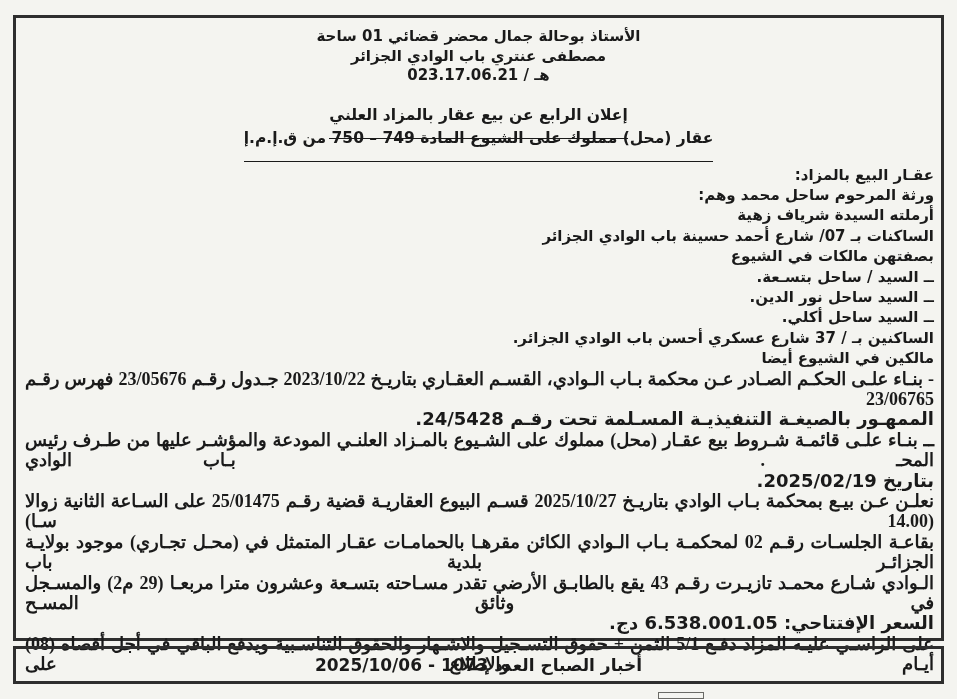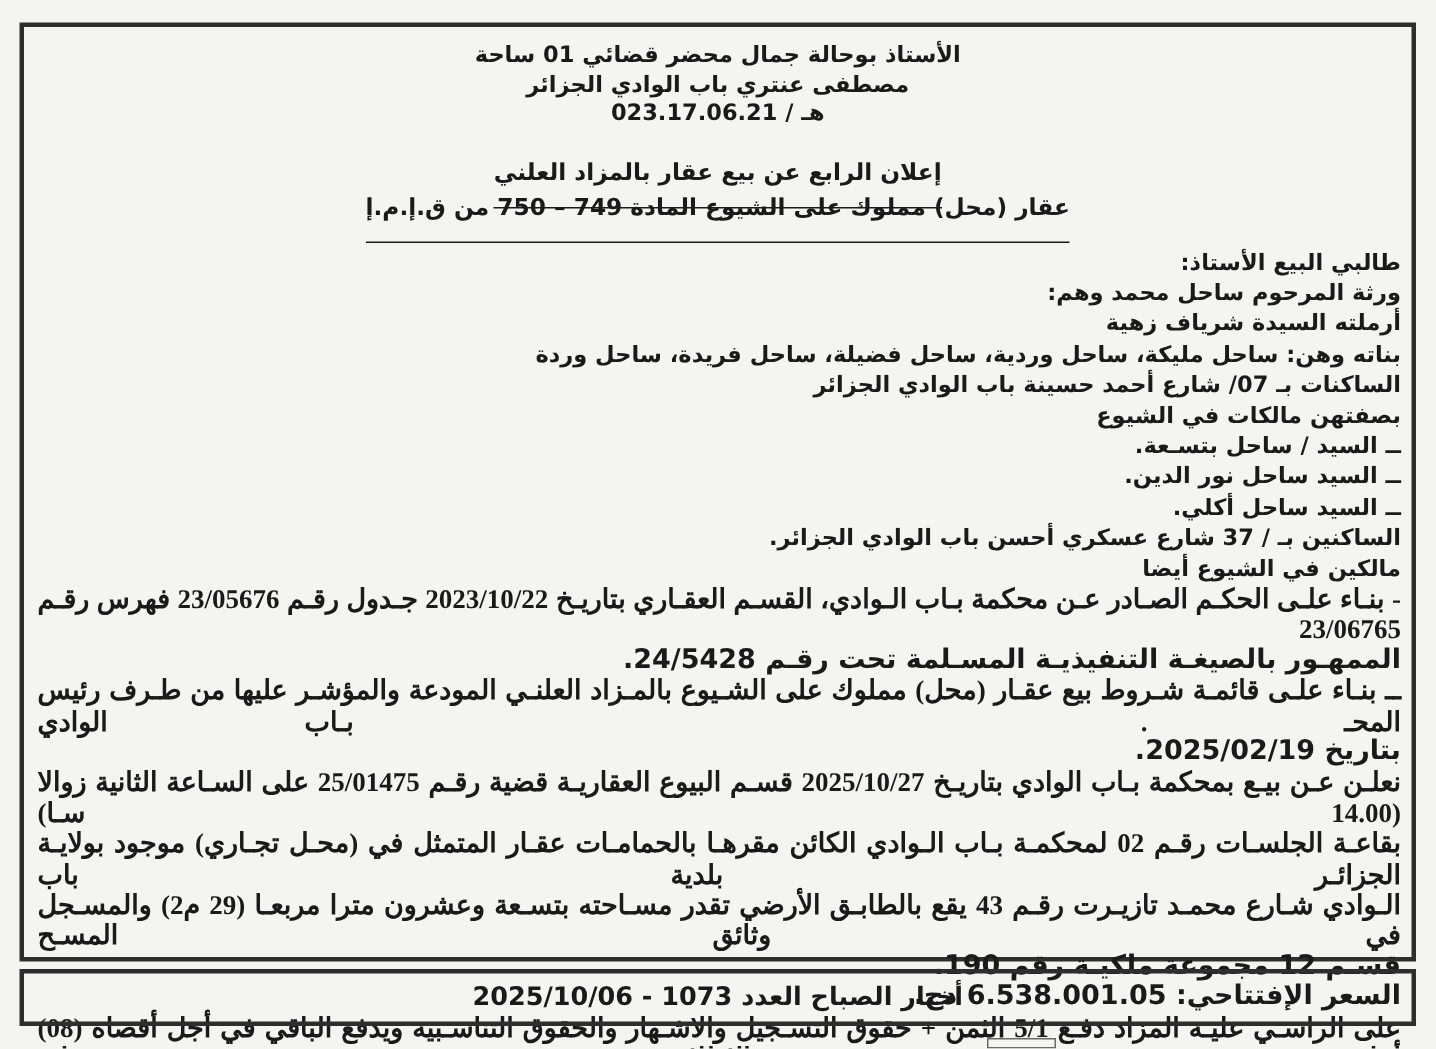--- a/index.html
+++ b/index.html
@@ -77,39 +77,37 @@
       <div>مصطفى عنتري باب الوادي الجزائر</div>
       <div>هـ / 023.17.06.21</div>
     </div>
 
     <div class="title-block">
       <div class="t"><span>إعلان الرابع عن بيع عقار بالمزاد العلني</span></div>
       <div class="t"><span>عقار (محل) مملوك على الشيوع المادة 749 – 750 من ق.إ.م.إ</span></div>
     </div>
 
     <div class="body-block">
-        <div class="bline r">طالبي البيع الأستاذ:</div>
+        <div class="bline r">عقـار البيع بالمزاد:</div>
         <div class="bline r">ورثة المرحوم ساحل محمد وهم:</div>
         <div class="bline r">أرملته السيدة شرياف زهية</div>
-        <div class="bline r">بناته وهن: ساحل مليكة، ساحل وردية، ساحل فضيلة، ساحل فريدة، ساحل وردة</div>
         <div class="bline r">الساكنات بـ 07/ شارع أحمد حسينة باب الوادي الجزائر</div>
         <div class="bline r">بصفتهن مالكات في الشيوع</div>
         <div class="bline r">ــ السيد / ساحل بتسـعة.</div>
         <div class="bline r">ــ السيد ساحل نور الدين.</div>
         <div class="bline r">ــ السيد ساحل أكلي.</div>
         <div class="bline r">الساكنين بـ / 37 شارع عسكري أحسن باب الوادي الجزائر.</div>
         <div class="bline r">مالكين في الشيوع أيضا</div>
         <div class="bline j">- بنـاء علـى الحكـم الصـادر عـن محكمة بـاب الـوادي، القسـم العقـاري بتاريـخ 2023/10/22 جـدول رقـم 23/05676 فهرس رقـم 23/06765</div>
         <div class="bline r2">الممهـور بالصيغـة التنفيذيـة المسـلمة تحت رقـم 24/5428.</div>
         <div class="bline j">ــ بنـاء علـى قائمـة شـروط بيع عقـار (محل) مملوك على الشـيوع بالمـزاد العلنـي المودعة والمؤشـر عليها من طـرف رئيس المحـ .&nbsp;&nbsp;&nbsp;&nbsp;بـاب الوادي</div>
         <div class="bline r2">بتاريخ 2025/02/19.</div>
         <div class="bline j">نعلـن عـن بيـع بمحكمة بـاب الوادي بتاريـخ 2025/10/27 قسـم البيوع العقاريـة قضية رقـم 25/01475 على السـاعة الثانية زوالا (14.00 سـا)</div>
         <div class="bline j">بقاعـة الجلسـات رقـم 02 لمحكمـة بـاب الـوادي الكائن مقرهـا بالحمامـات عقـار المتمثل في (محـل تجـاري) موجود بولايـة الجزائـر بلدية باب</div>
         <div class="bline j">الـوادي شـارع محمـد تازيـرت رقـم 43 يقع بالطابـق الأرضي تقدر مسـاحته بتسـعة وعشرون مترا مربعـا (29 م2) والمسـجل في وثائق المسـح</div>
-        <div class="bline r2">قسـم 12 مجموعة ملكيـة رقم 190.</div>
         <div class="bline r2">السعر الإفتتاحي: 6.538.001.05 دج.</div>
         <div class="bline j">على الراسـي عليـه المزاد دفـع 5/1 الثمن + حقوق التسـجيل والاشـهار والحقوق التناسـبية ويدفع الباقي في أجل أقصاه (08) أيـام والإطلاع على</div>
       </div>
 
   </div>
 
   <div class="footer-box">
     <span>أخبار الصباح العدد 1073 - 2025/10/06</span>
   </div>
 

